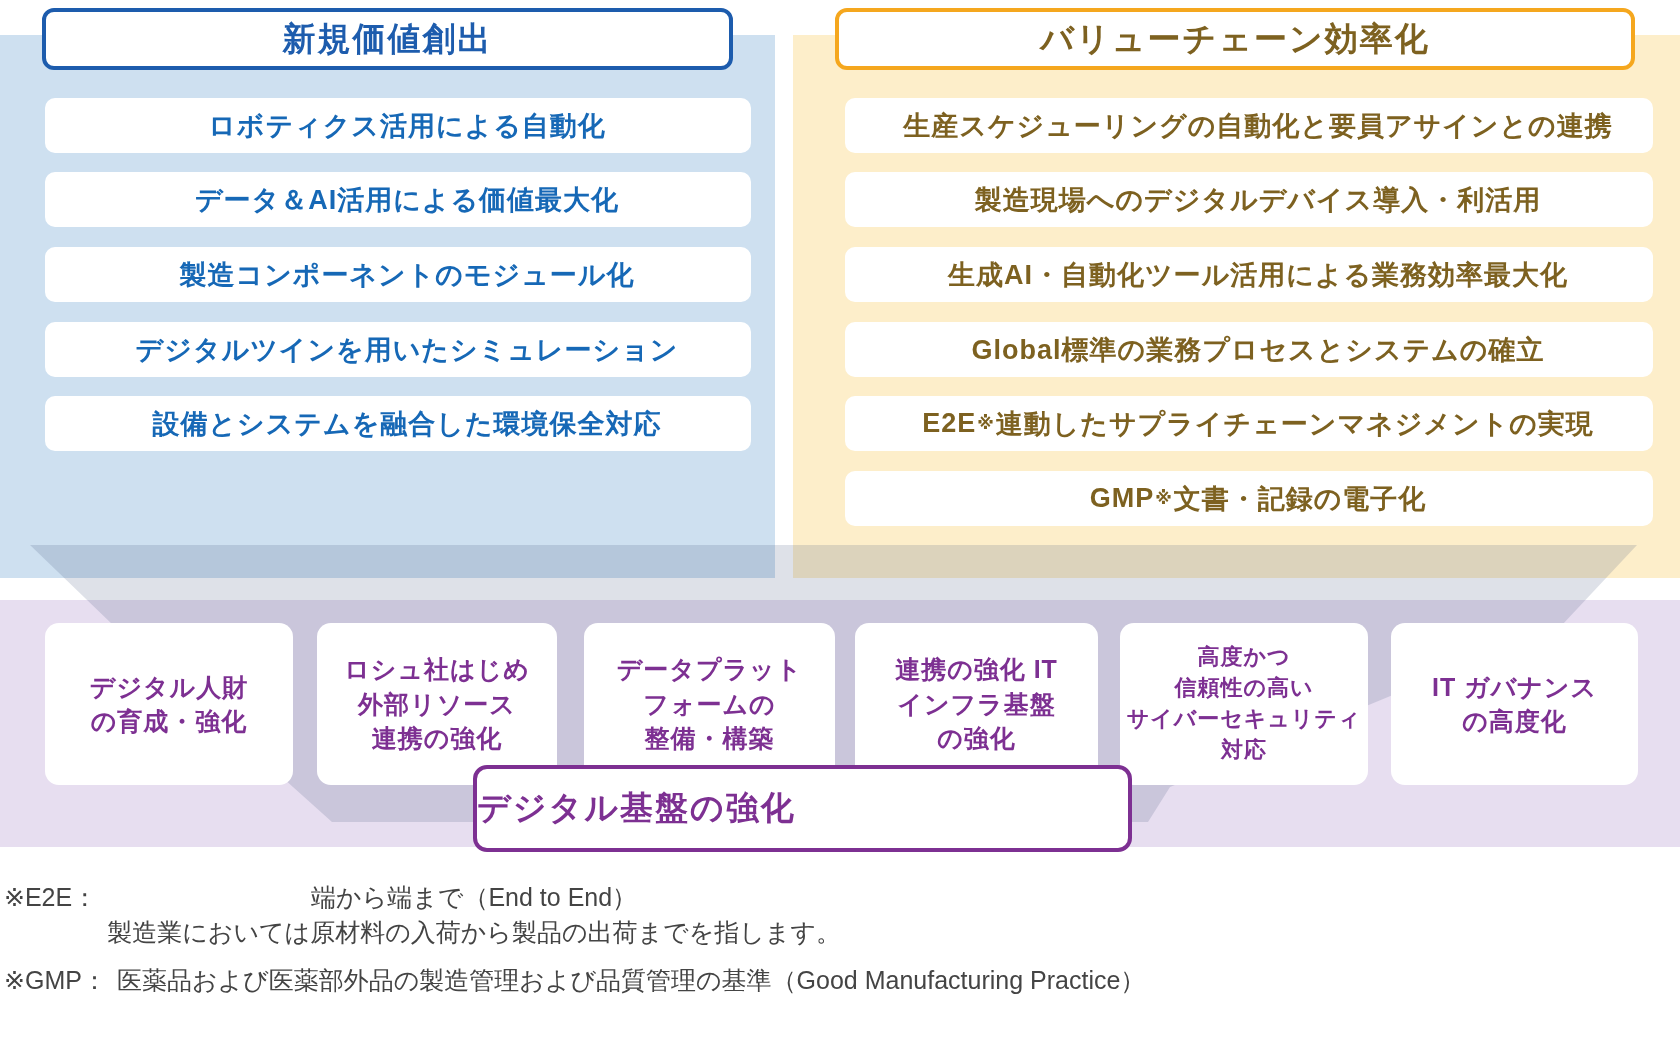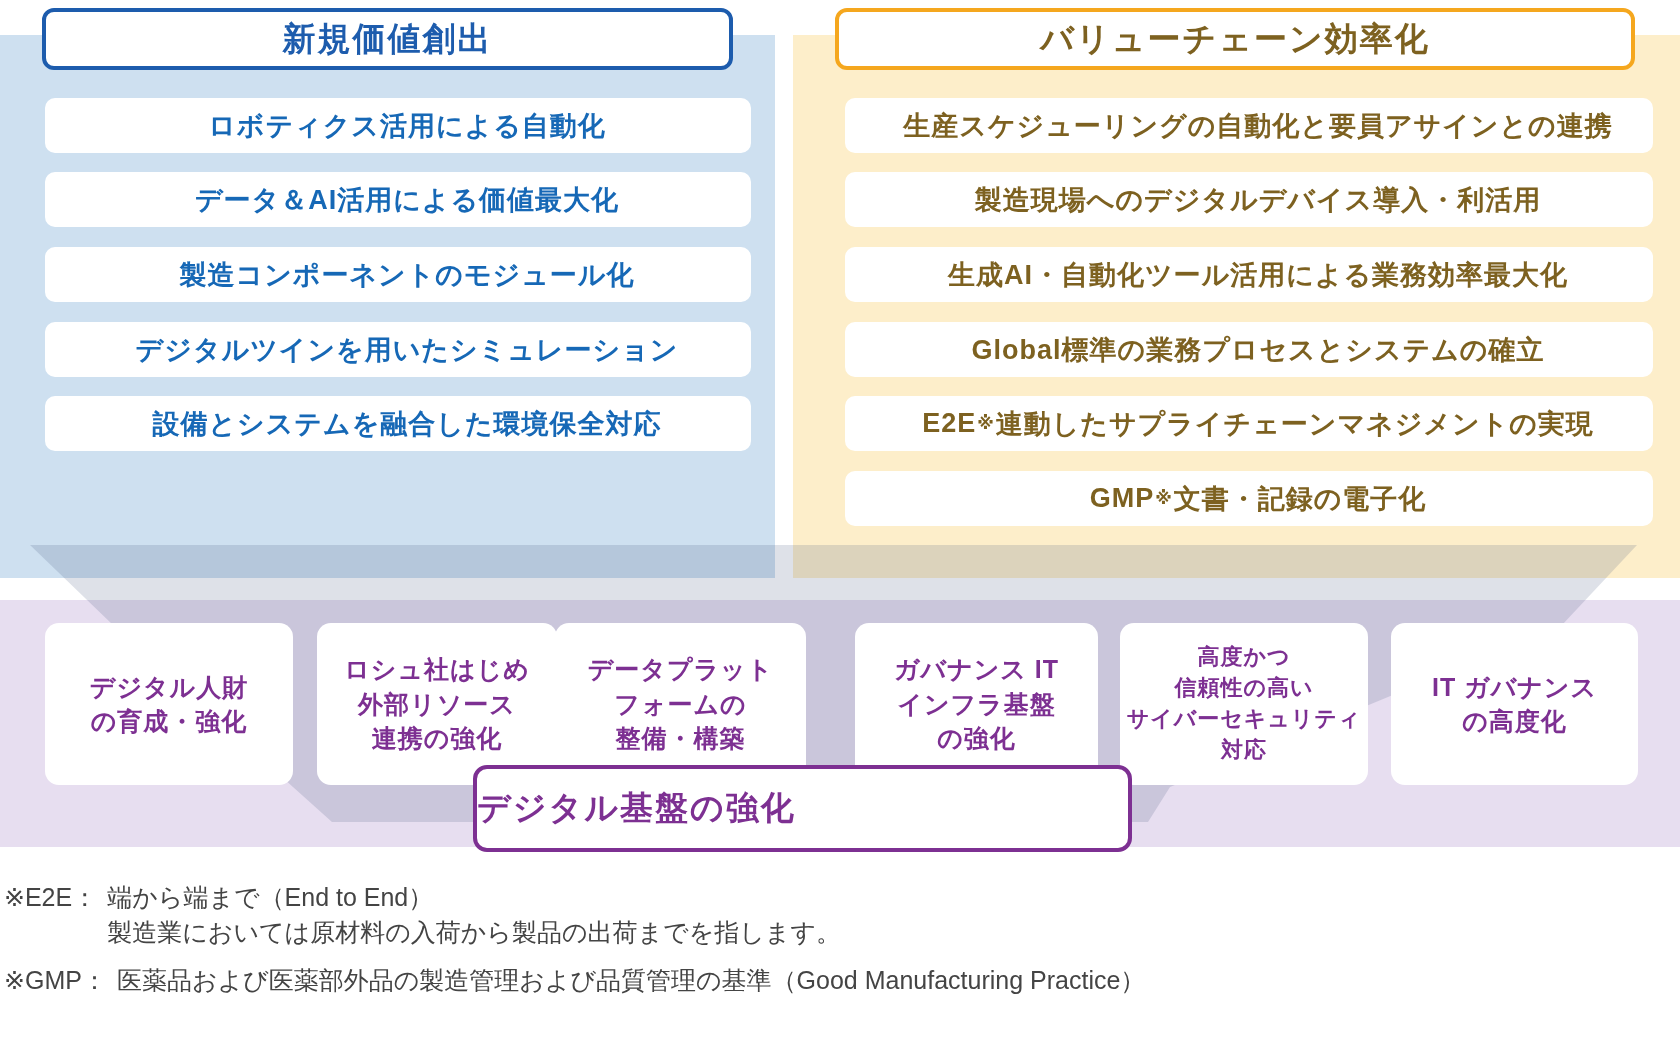--- a/index.html
+++ b/index.html
@@ -32,35 +32,35 @@
   .item.r{left:845px;width:790px;color:#7d6120;}
   .item sup{font-size:17px;line-height:0;vertical-align:super;margin:0 1px;}
   .y0{top:98px}.y1{top:172px}.y2{top:247px}.y3{top:322px}.y4{top:396px}.y5{top:471px}
   
   .bbox{
     position:absolute;z-index:4;top:623px;height:162px;background:#ffffff;border-radius:14px;
     display:flex;flex-direction:column;align-items:center;justify-content:center;
     font-weight:bold;font-size:25px;line-height:1.38;color:#7d3092;text-align:center;letter-spacing:1px;
   }
   .bbox.small{font-size:22px;line-height:1.4;}
-  .b0{left:45px;width:248px}.b1{left:317px;width:240px}.b2{left:555px;width:251px}
+  .b0{left:45px;width:248px}.b1{left:317px;width:240px}.b2{left:584px;width:251px}
   .b3{left:855px;width:243px}.b4{left:1120px;width:248px}.b5{left:1391px;width:247px}
   
   .base-title{
     position:absolute;z-index:5;left:473px;top:765px;width:659px;height:87px;background:#ffffff;
     border:4px solid #7d3092;border-radius:14px;box-sizing:border-box;
     display:flex;align-items:center;justify-content:flex-start;
     font-weight:bold;font-size:33px;color:#7d3092;letter-spacing:2px;
   }
   
   .footnote{position:absolute;z-index:3;left:4px;display:flex;font-size:25px;line-height:35px;color:#444444;}
   .fn1{top:880px;}
   .fn2{top:963px;}
   .fn-label{white-space:nowrap;margin-right:10px;}
-  .fn-body span{display:block;}
+  .fn-body span{display:block;text-align:center;}
 </style>
 </head>
 <body>
 
 <div class="canvas">
 
   <div class="panel blue"></div>
   <div class="panel orange"></div>
   <div class="band purple"></div>
 
@@ -104,21 +104,21 @@
     <span>ロシュ社はじめ</span>
     <span>外部リソース</span>
     <span>連携の強化</span>
   </div>
   <div class="bbox b2">
     <span>データプラット</span>
     <span>フォームの</span>
     <span>整備・構築</span>
   </div>
   <div class="bbox b3">
-    <span>ガバナンス IT</span>
+    <span>連携の強化 IT</span>
     <span>インフラ基盤</span>
     <span>の強化</span>
   </div>
   <div class="bbox b4 small">
     <span>高度かつ</span>
     <span>信頼性の高い</span>
     <span>サイバーセキュリティ</span>
     <span>対応</span>
   </div>
   <div class="bbox b5">

